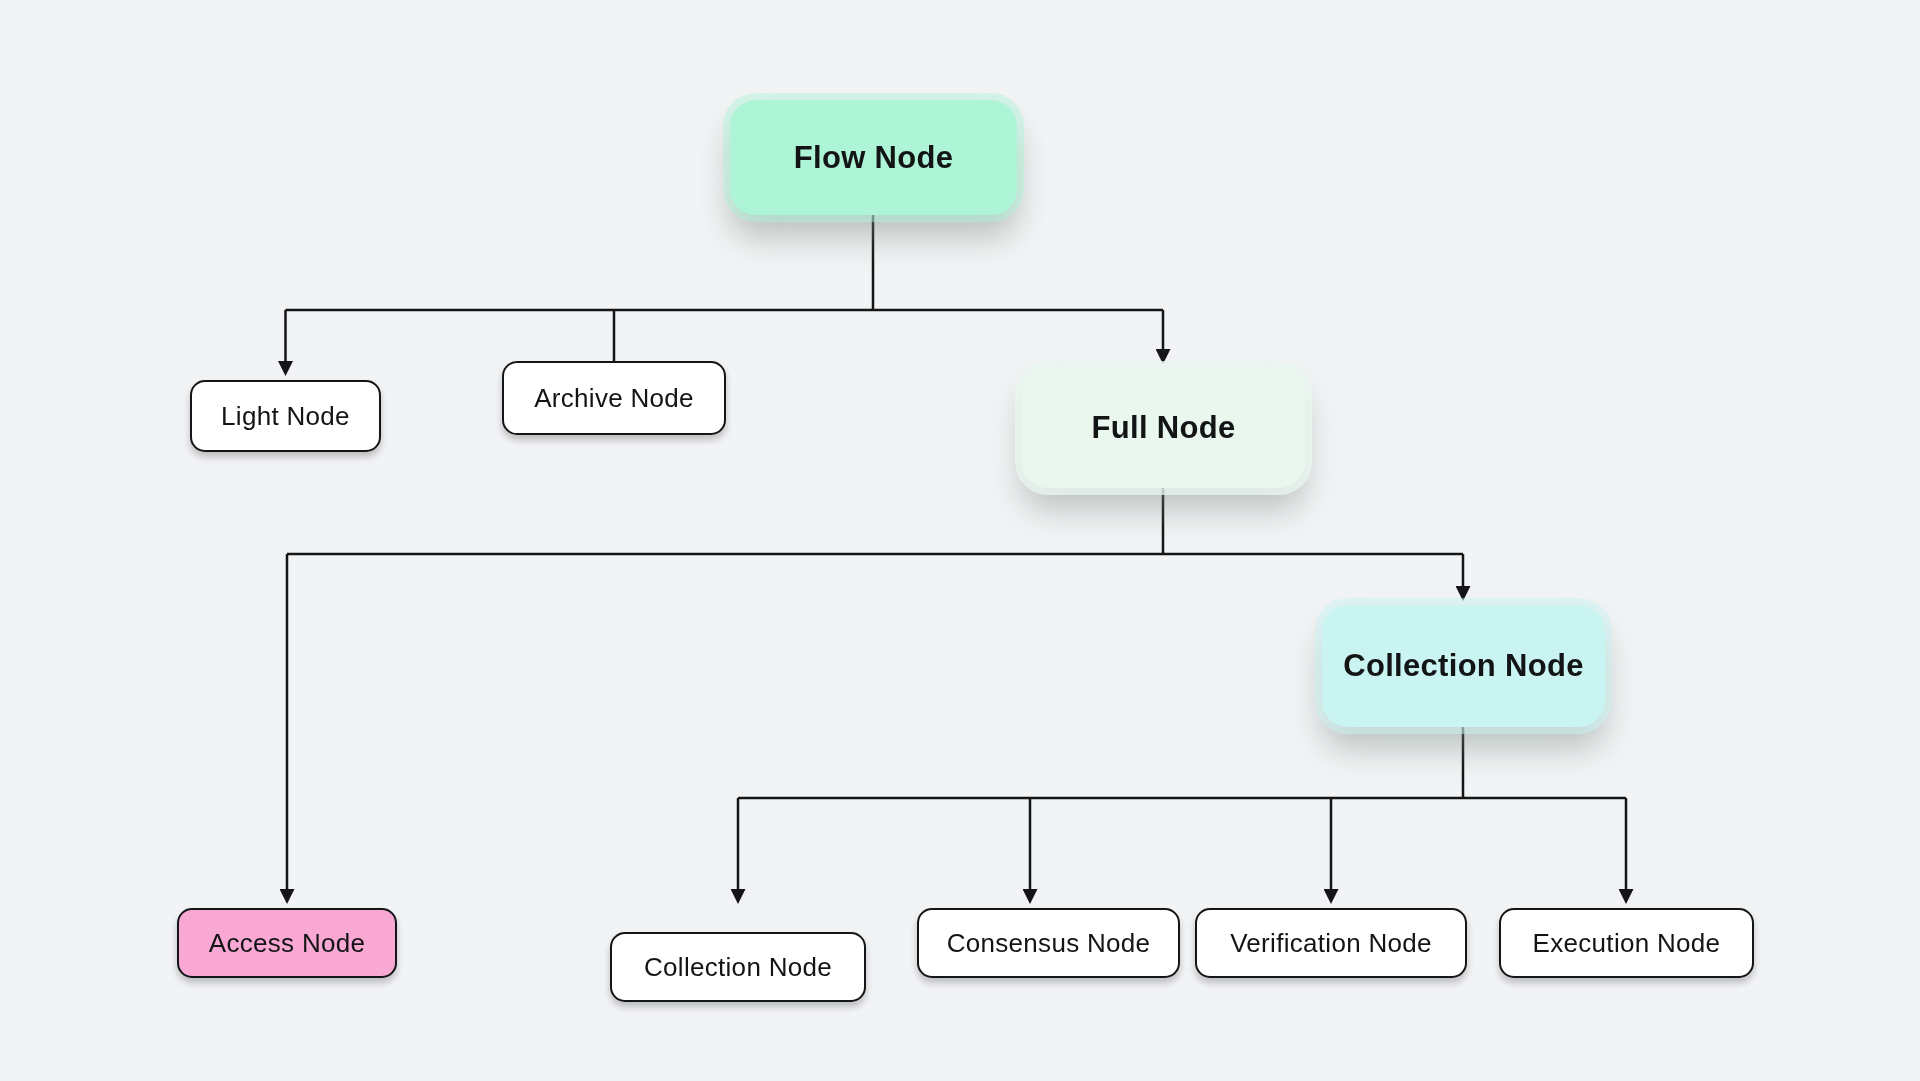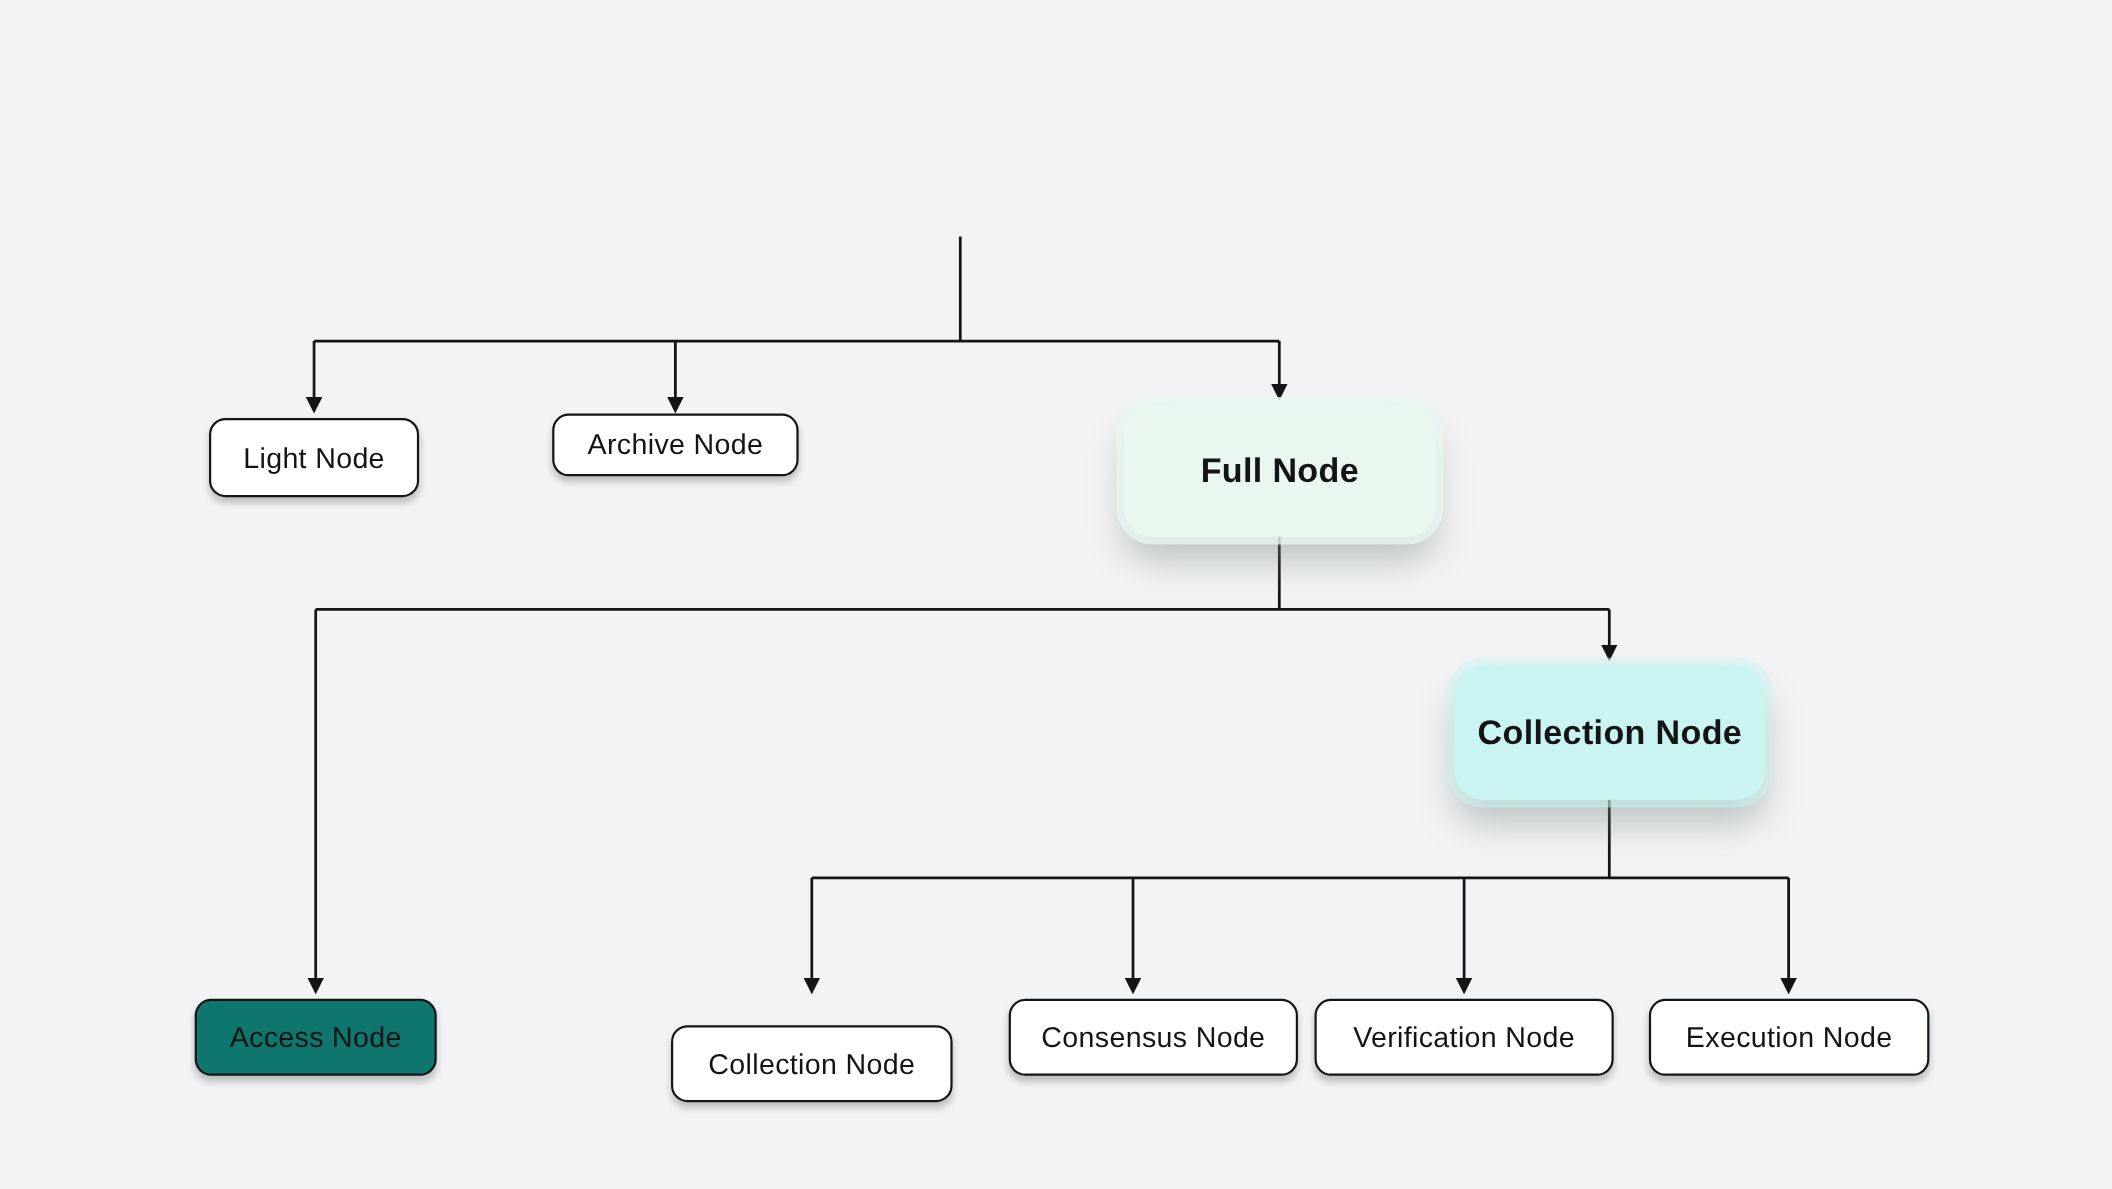--- a/index.html
+++ b/index.html
@@ -59,21 +59,21 @@
     background: #e9f7ef;
     box-shadow: 0 0 0 7px rgba(233,247,239,0.75), 0 22px 32px rgba(125,140,132,0.45);
   }
   #node-validator {
     left: 1322px; top: 605px; width: 283px; height: 122px;
     background: #caf4f1;
     box-shadow: 0 0 0 7px rgba(202,244,241,0.5), 0 22px 32px rgba(125,140,132,0.45);
   }
   
   #node-light        { left: 190px;  top: 380px; width: 191px; height: 72px; }
-  #node-archive      { left: 502px;  top: 376px; width: 224px; height: 57px; }
+  #node-archive      { left: 502px;  top: 361px; width: 224px; height: 74px; }
   #node-access       { left: 177px;  top: 908px; width: 220px; height: 70px; }
   #node-collection   { left: 610px;  top: 908px; width: 256px; height: 70px; margin-top: 24px; }
   #node-consensus    { left: 899px;  top: 908px; width: 263px; height: 70px; }
   #node-verification { left: 1195px; top: 908px; width: 272px; height: 70px; text-align: right; }
   #node-execution    { left: 1499px; top: 908px; width: 255px; height: 70px; }
 </style>
 </head>
 <body>
 
 <div class="canvas">
@@ -103,30 +103,31 @@
     <g>
       <path d="M1463 727 V798"></path>
       <path d="M738 798 H1626"></path>
       <path d="M738 798 V898" marker-end="url(#arrow)"></path>
       <path d="M1030 798 V898" marker-end="url(#arrow)"></path>
       <path d="M1331 798 V898" marker-end="url(#arrow)"></path>
       <path d="M1626 798 V898" marker-end="url(#arrow)"></path>
     </g>
   </svg>
 
+  <div class="node filled" id="node-flow" style="background: rgb(174, 244, 214);">Flow Node</div>
 
   <div class="node outlined" id="node-light" style="background: rgb(255, 255, 255);">Light Node</div>
 
   <div class="node outlined" id="node-archive" style="background: rgb(255, 255, 255);">Archive Node</div>
 
   <div class="node filled" id="node-full" style="background: rgb(233, 247, 239);">Full Node</div>
 
   <div class="node filled" id="node-validator" style="background: rgb(202, 244, 241);">Collection Node</div>
 
-  <div class="node outlined" id="node-access" style="background: #0f766e;">Access Node</div>
+  <div class="node outlined" id="node-access" style="background: #f9a8d4;">Access Node</div>
 
   <div class="node outlined" id="node-collection" style="background: rgb(255, 255, 255);">Collection Node</div>
 
   <div class="node outlined" id="node-consensus" style="background: rgb(255, 255, 255); margin-left: 18px;">Consensus Node</div>
 
   <div class="node outlined" id="node-verification" style="background: rgb(255, 255, 255);">Verification Node</div>
 
   <div class="node outlined" id="node-execution" style="background: rgb(255, 255, 255);">Execution Node</div>
 
 </div>

